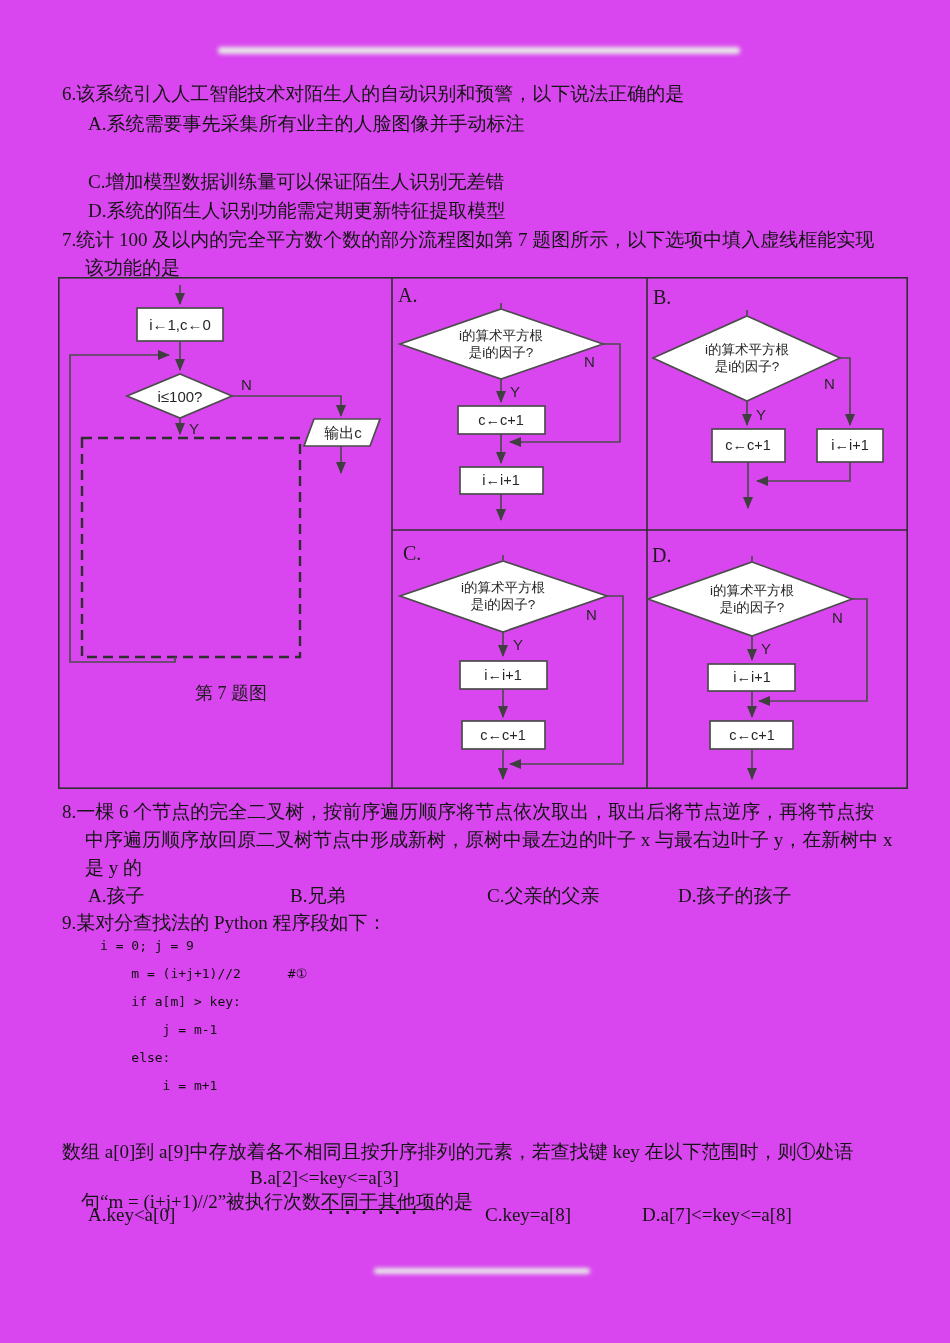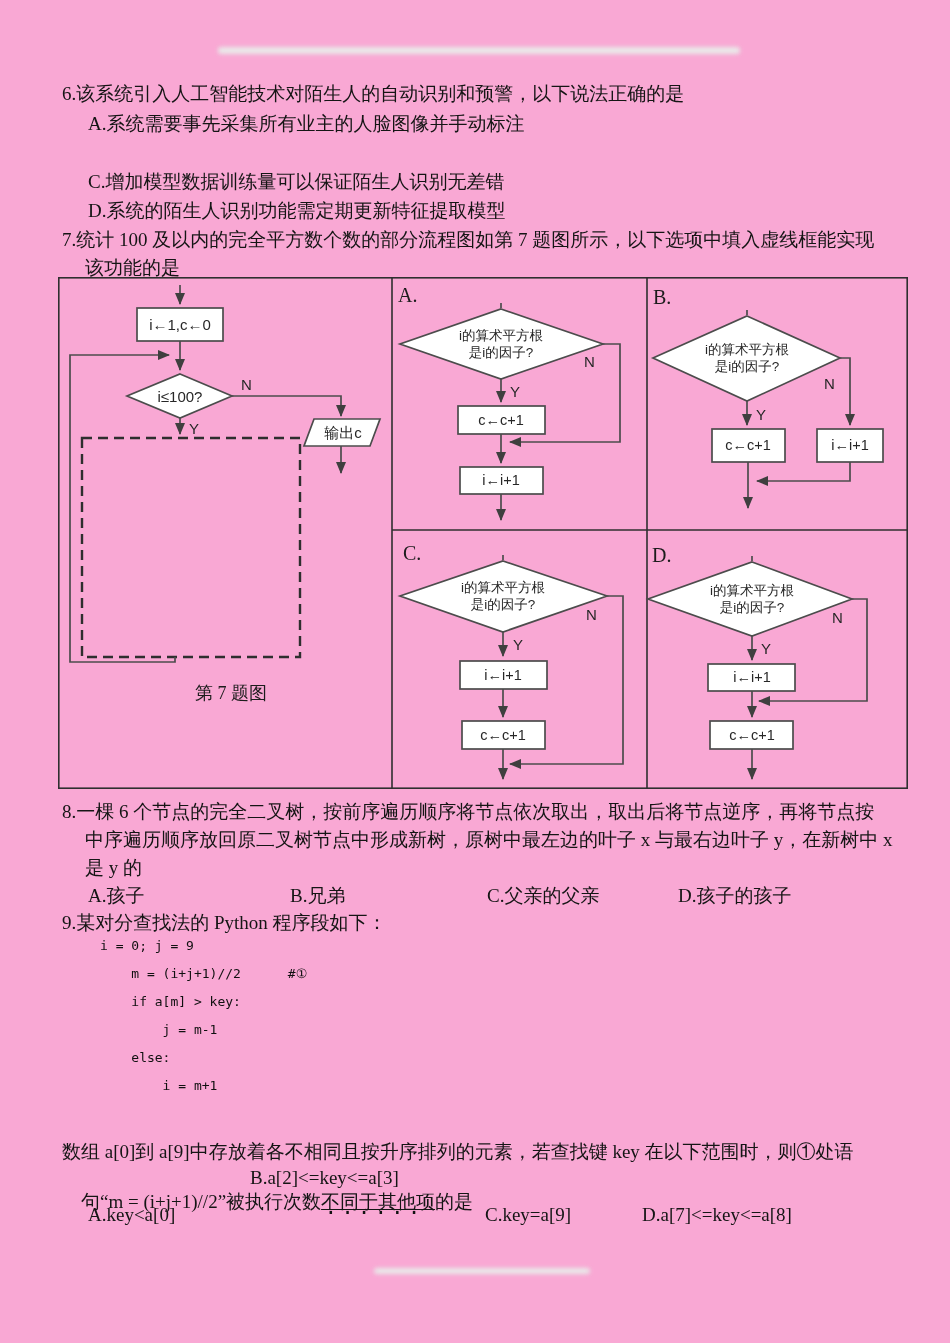--- a/index.html
+++ b/index.html
@@ -1,16 +1,16 @@
 <!DOCTYPE html>
 <html><head>
 <meta charset="utf-8">
 <style>
   html,body{margin:0;padding:0;background:#ffffff;}
-  .page{position:relative;width:950px;height:1343px;background:#f9a8d4;overflow:hidden;
+  .page{position:relative;width:950px;height:1343px;background:#d946ef;overflow:hidden;
         font-family:"Liberation Serif","DejaVu Serif",serif;color:#151515;}
   .bl{position:absolute;white-space:pre;font-size:19px;line-height:23px;}
   .codeblock{position:absolute;left:100px;top:938px;
         font-family:"DejaVu Sans Mono","Liberation Mono",monospace;font-size:13px;color:#101010;}
   .codeblock div{height:28px;white-space:pre;}
   .smudge{position:absolute;background:#e9e9e9;filter:blur(2px);border-radius:3px;}
   .figwrap{position:absolute;left:58px;top:277px;}
   svg text{font-family:"Liberation Sans","DejaVu Sans",sans-serif;fill:#272727;}
   .shape{fill:#ffffff;stroke:#4c4c4c;stroke-width:1.7;}
   .wire{fill:none;stroke:#4c4c4c;stroke-width:1.7;}
@@ -168,16 +168,16 @@
     <div>        i = m+1</div>
   </div>
 
   <div class="bl" style="left:62px;top:1140px;">数组 a[0]到 a[9]中存放着各不相同且按升序排列的元素，若查找键 key 在以下范围时，则①处语</div>
   <div class="bl" style="left:62px;top:1167px;">
     <span>句“m = (i+j+1)//2”被执行次数</span><span class="emph"><span>不同于其他项</span><span class="emph-dots">······</span></span><span>的是</span>
   </div>
 
   <div class="bl" style="left:88px;top:1203px;">A.key&lt;a[0]</div>
   <div class="bl" style="left:250px;top:1166px;">B.a[2]&lt;=key&lt;=a[3]</div>
-  <div class="bl" style="left:485px;top:1203px;">C.key=a[9]</div>
+  <div class="bl" style="left:485px;top:1203px;">C.key=a[8]</div>
   <div class="bl" style="left:642px;top:1203px;">D.a[7]&lt;=key&lt;=a[8]</div>
 
 </div>
 
 </body></html>

